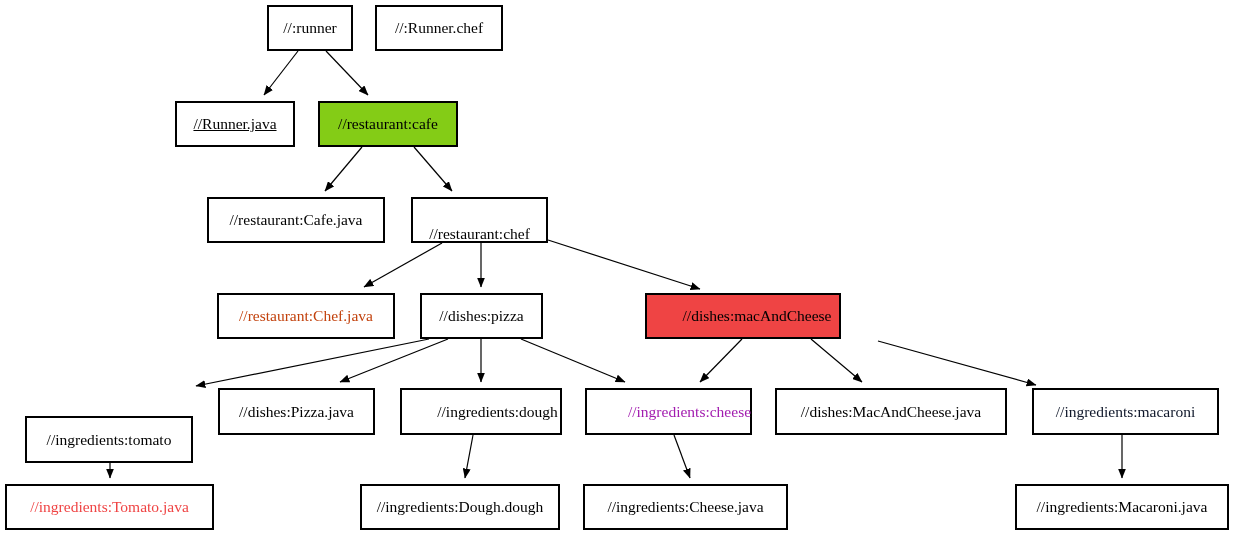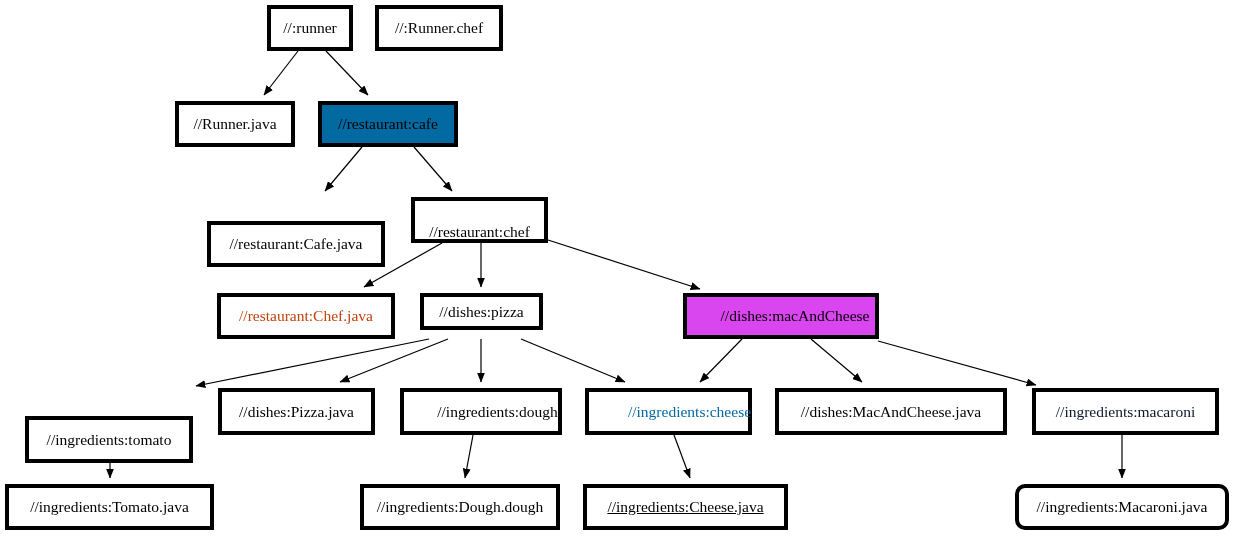--- a/index.html
+++ b/index.html
@@ -19,21 +19,21 @@
     position: absolute;
     left: 0;
     top: 0;
     width: 1242px;
     height: 539px;
     pointer-events: none;
   }
   .graph-node {
     position: absolute;
     box-sizing: border-box;
-    border: 4px solid #14b8a6;
+    border: 2px solid #14b8a6;
     background: #ffffff;
     display: flex;
     align-items: center;
     justify-content: center;
     white-space: nowrap;
   }
   .graph-node .node-label {
     font-family: "Liberation Serif", "DejaVu Serif", serif;
     font-size: 15.5px;
     color: #000000;
@@ -75,65 +75,65 @@
   </svg>
 
   <div id="nodes-group">
       <div class="graph-node" style="left: 267px; top: 5px; width: 86px; height: 46px; background: rgb(255, 255, 255); border-color: rgb(0, 0, 0);">
         <span class="node-label" style="color: rgb(0, 0, 0);">//:runner</span>
       </div>
       <div class="graph-node" style="left: 375px; top: 5px; width: 128px; height: 46px; background: rgb(255, 255, 255); border-color: rgb(0, 0, 0);">
         <span class="node-label" style="color: rgb(0, 0, 0);">//:Runner.chef</span>
       </div>
       <div class="graph-node" style="left: 175px; top: 101px; width: 120px; height: 46px; background: rgb(255, 255, 255); border-color: rgb(0, 0, 0);">
-        <span class="node-label" style="color: rgb(0, 0, 0);">//Runner.java</span>
+        <span class="node-label" style="color: rgb(0, 0, 0); text-decoration: underline;">//Runner.java</span>
       </div>
-      <div class="graph-node" style="left: 318px; top: 101px; width: 140px; height: 46px; background: #0369a1; border-color: rgb(0, 0, 0);">
+      <div class="graph-node" style="left: 318px; top: 101px; width: 140px; height: 46px; background: #84cc16; border-color: rgb(0, 0, 0);">
         <span class="node-label" style="color: rgb(0, 0, 0);">//restaurant:cafe</span>
       </div>
-      <div class="graph-node" style="left: 207px; top: 197px; width: 178px; height: 46px; background: rgb(255, 255, 255); border-color: rgb(0, 0, 0); margin-top: 24px;">
+      <div class="graph-node" style="left: 207px; top: 197px; width: 178px; height: 46px; background: rgb(255, 255, 255); border-color: rgb(0, 0, 0);">
         <span class="node-label" style="color: rgb(0, 0, 0);">//restaurant:Cafe.java</span>
       </div>
       <div class="graph-node" style="left: 411px; top: 197px; width: 137px; height: 46px; background: rgb(255, 255, 255); border-color: rgb(0, 0, 0); align-items: flex-end;">
         <span class="node-label" style="color: rgb(0, 0, 0);">//restaurant:chef</span>
       </div>
       <div class="graph-node" style="left: 217px; top: 293px; width: 178px; height: 46px; background: rgb(255, 255, 255); border-color: rgb(0, 0, 0);">
         <span class="node-label" style="color: #c2410c;">//restaurant:Chef.java</span>
       </div>
-      <div class="graph-node" style="left: 420px; top: 293px; width: 123px; height: 37px; background: rgb(255, 255, 255); border-color: rgb(0, 0, 0);">
+      <div class="graph-node" style="left: 420px; top: 293px; width: 123px; height: 46px; background: rgb(255, 255, 255); border-color: rgb(0, 0, 0);">
         <span class="node-label" style="color: rgb(0, 0, 0);">//dishes:pizza</span>
       </div>
-      <div class="graph-node" style="left: 683px; top: 293px; width: 196px; height: 46px; background: #d946ef; border-color: rgb(0, 0, 0); padding-left: 28px;">
+      <div class="graph-node" style="left: 645px; top: 293px; width: 196px; height: 46px; background: #ef4444; border-color: rgb(0, 0, 0); padding-left: 28px;">
         <span class="node-label" style="color: rgb(0, 0, 0);">//dishes:macAndCheese</span>
       </div>
       <div class="graph-node" style="left: 25px; top: 388px; width: 168px; height: 47px; background: rgb(255, 255, 255); border-color: rgb(0, 0, 0); margin-top: 28px;">
         <span class="node-label" style="color: rgb(0, 0, 0);">//ingredients:tomato</span>
       </div>
       <div class="graph-node" style="left: 218px; top: 388px; width: 157px; height: 47px; background: rgb(255, 255, 255); border-color: rgb(0, 0, 0);">
         <span class="node-label" style="color: rgb(0, 0, 0); text-align: right;">//dishes:Pizza.java</span>
       </div>
       <div class="graph-node" style="left: 400px; top: 388px; width: 162px; height: 47px; background: rgb(255, 255, 255); border-color: rgb(0, 0, 0); padding-left: 33px;">
         <span class="node-label" style="color: rgb(0, 0, 0);">//ingredients:dough</span>
       </div>
       <div class="graph-node" style="left: 585px; top: 388px; width: 167px; height: 47px; background: rgb(255, 255, 255); border-color: rgb(0, 0, 0);">
-        <span class="node-label" style="color: #0369a1; margin-left: 42px;">//ingredients:cheese</span>
+        <span class="node-label" style="color: #a21caf; margin-left: 42px;">//ingredients:cheese</span>
       </div>
       <div class="graph-node" style="left: 775px; top: 388px; width: 232px; height: 47px; background: rgb(255, 255, 255); border-color: rgb(0, 0, 0);">
         <span class="node-label" style="color: rgb(0, 0, 0);">//dishes:MacAndCheese.java</span>
       </div>
       <div class="graph-node" style="left: 1032px; top: 388px; width: 187px; height: 47px; background: rgb(255, 255, 255); border-color: rgb(0, 0, 0);">
         <span class="node-label" style="color: #0f172a;">//ingredients:macaroni</span>
       </div>
       <div class="graph-node" style="left: 5px; top: 484px; width: 209px; height: 46px; background: rgb(255, 255, 255); border-color: rgb(0, 0, 0);">
-        <span class="node-label" style="color: #000000;">//ingredients:Tomato.java</span>
+        <span class="node-label" style="color: #ef4444;">//ingredients:Tomato.java</span>
       </div>
       <div class="graph-node" style="left: 360px; top: 484px; width: 200px; height: 46px; background: rgb(255, 255, 255); border-color: rgb(0, 0, 0);">
         <span class="node-label" style="color: rgb(0, 0, 0);">//ingredients:Dough.dough</span>
       </div>
-      <div class="graph-node" style="left: 583px; top: 484px; width: 205px; height: 46px; background: rgb(255, 255, 255); border-color: rgb(0, 0, 0); text-decoration: underline;">
+      <div class="graph-node" style="left: 583px; top: 484px; width: 205px; height: 46px; background: rgb(255, 255, 255); border-color: rgb(0, 0, 0);">
         <span class="node-label" style="color: rgb(0, 0, 0);">//ingredients:Cheese.java</span>
       </div>
-      <div class="graph-node" style="left: 1015px; top: 484px; width: 214px; height: 46px; background: rgb(255, 255, 255); border-color: rgb(0, 0, 0); border-radius: 10px;">
+      <div class="graph-node" style="left: 1015px; top: 484px; width: 214px; height: 46px; background: rgb(255, 255, 255); border-color: rgb(0, 0, 0);">
         <span class="node-label" style="color: rgb(0, 0, 0);">//ingredients:Macaroni.java</span>
       </div>
     </div>
 
 </div>
 
 </body></html>

